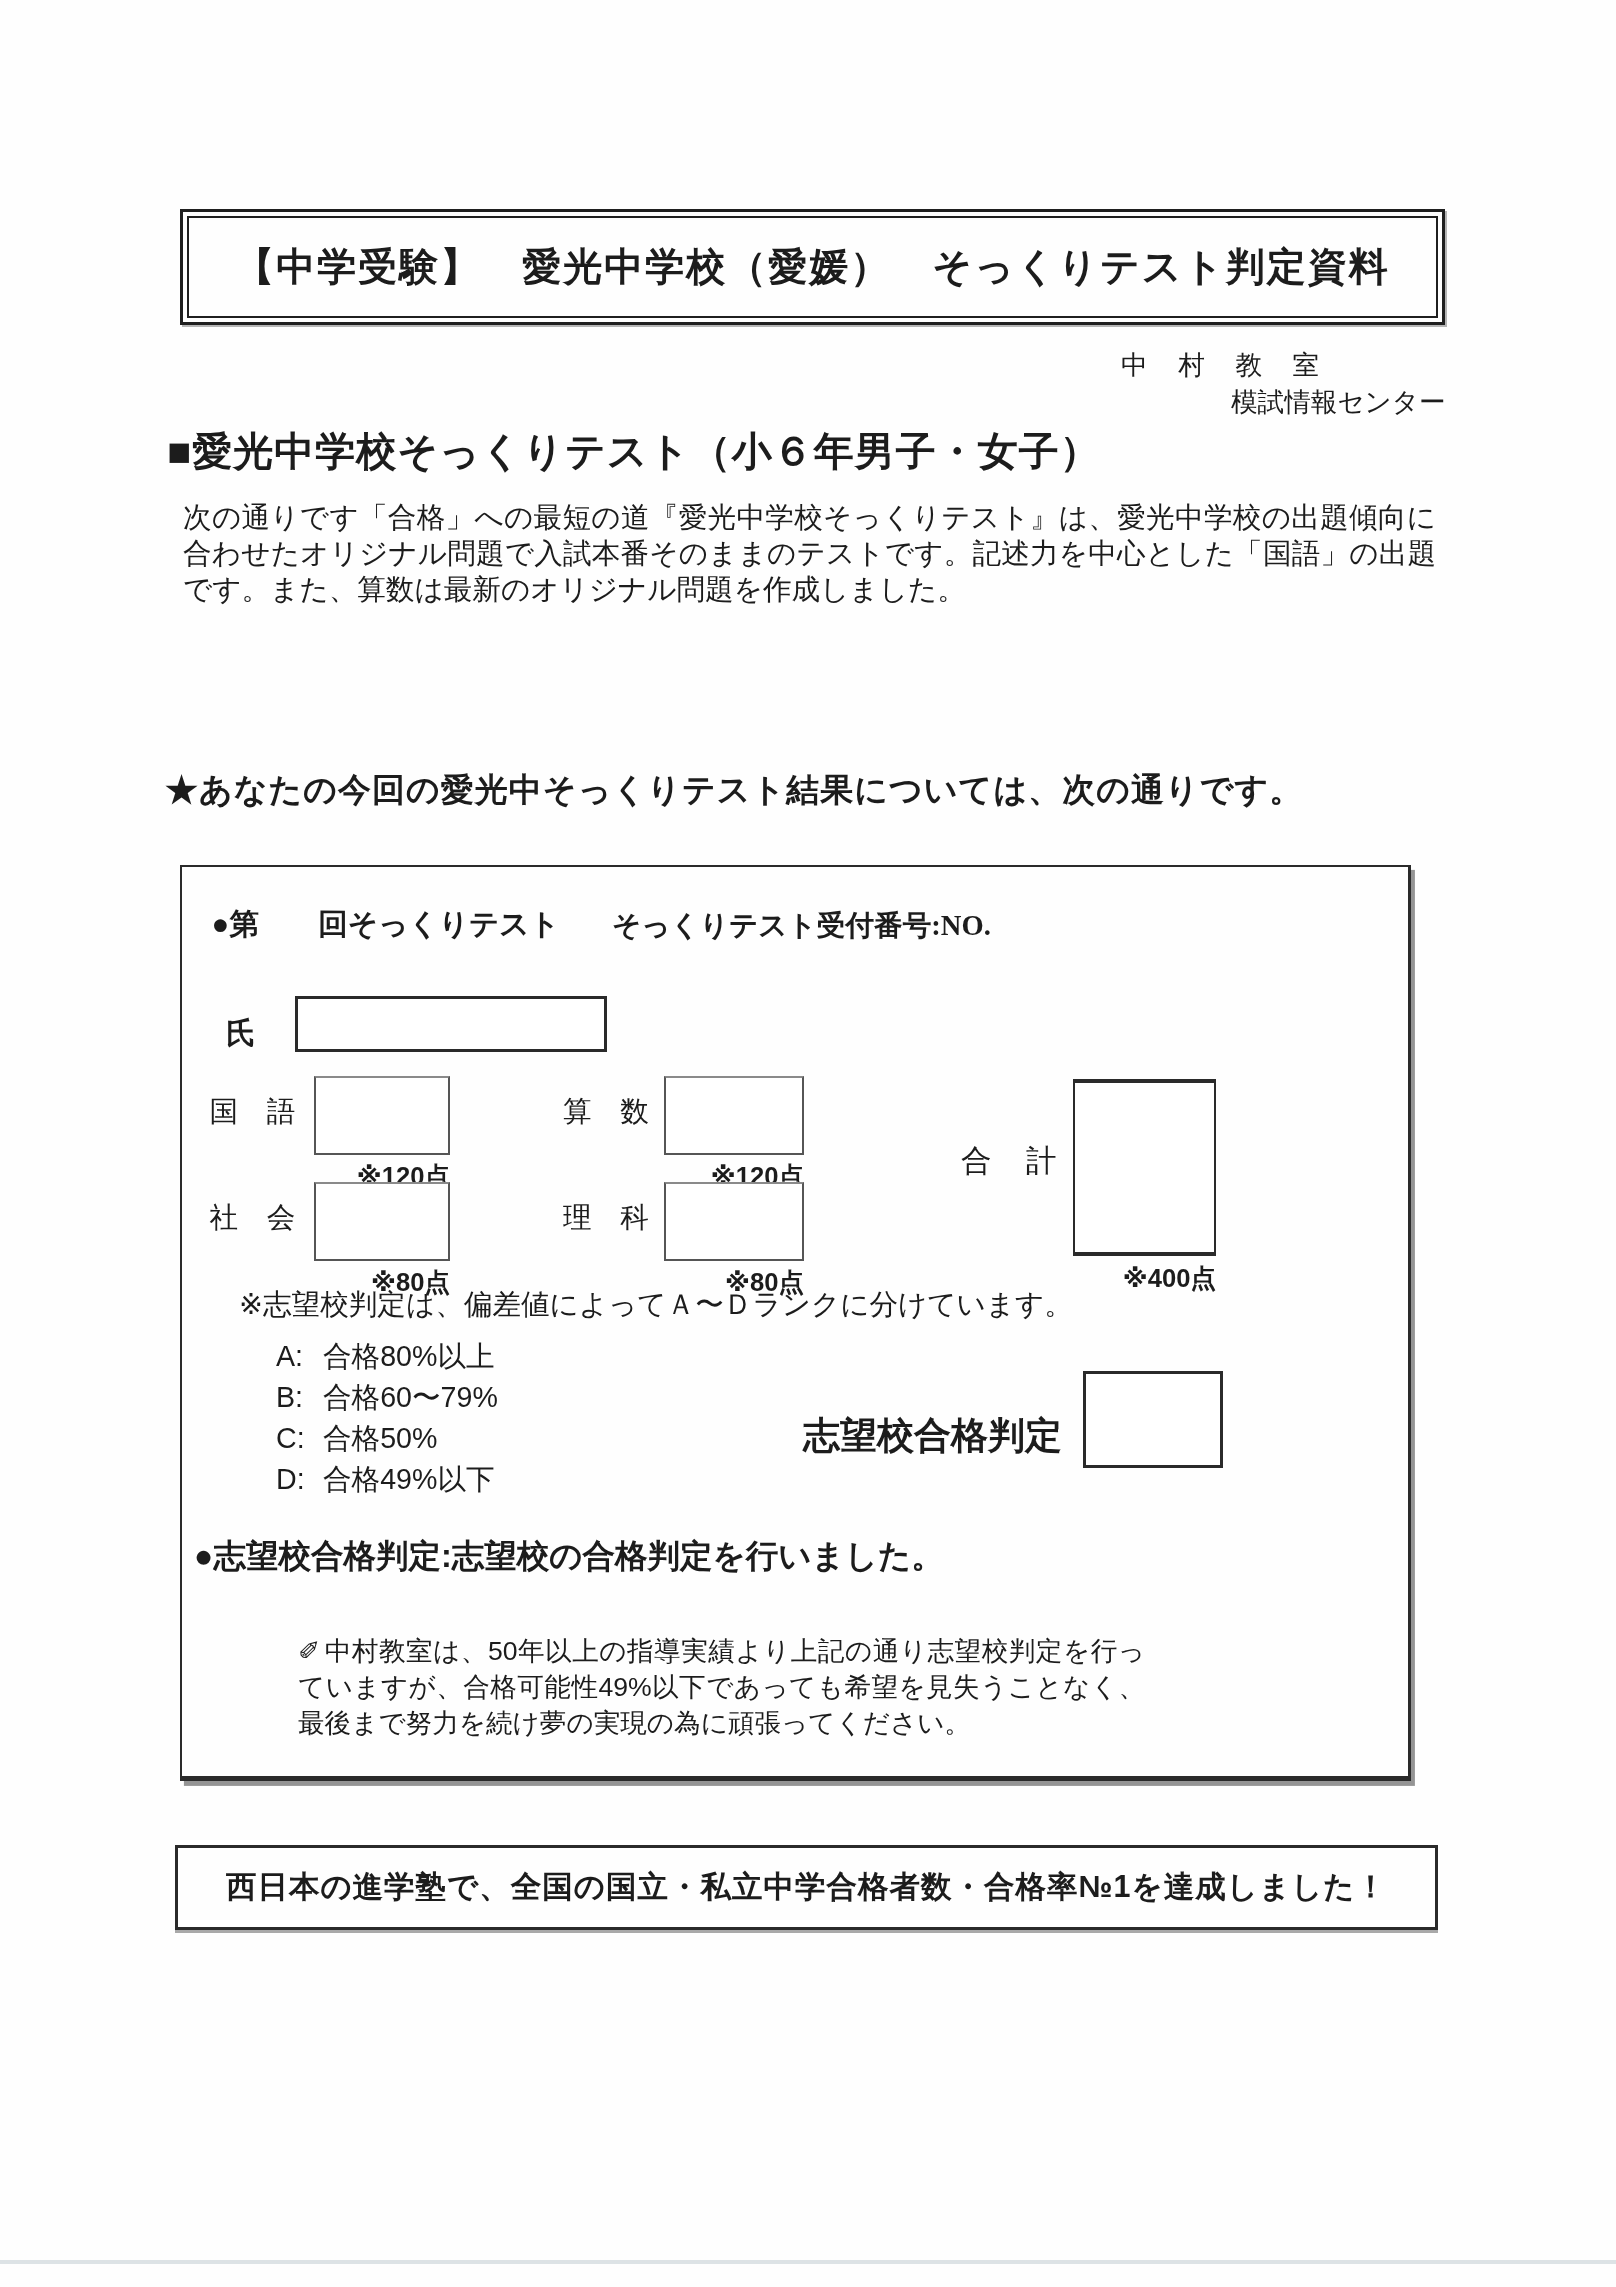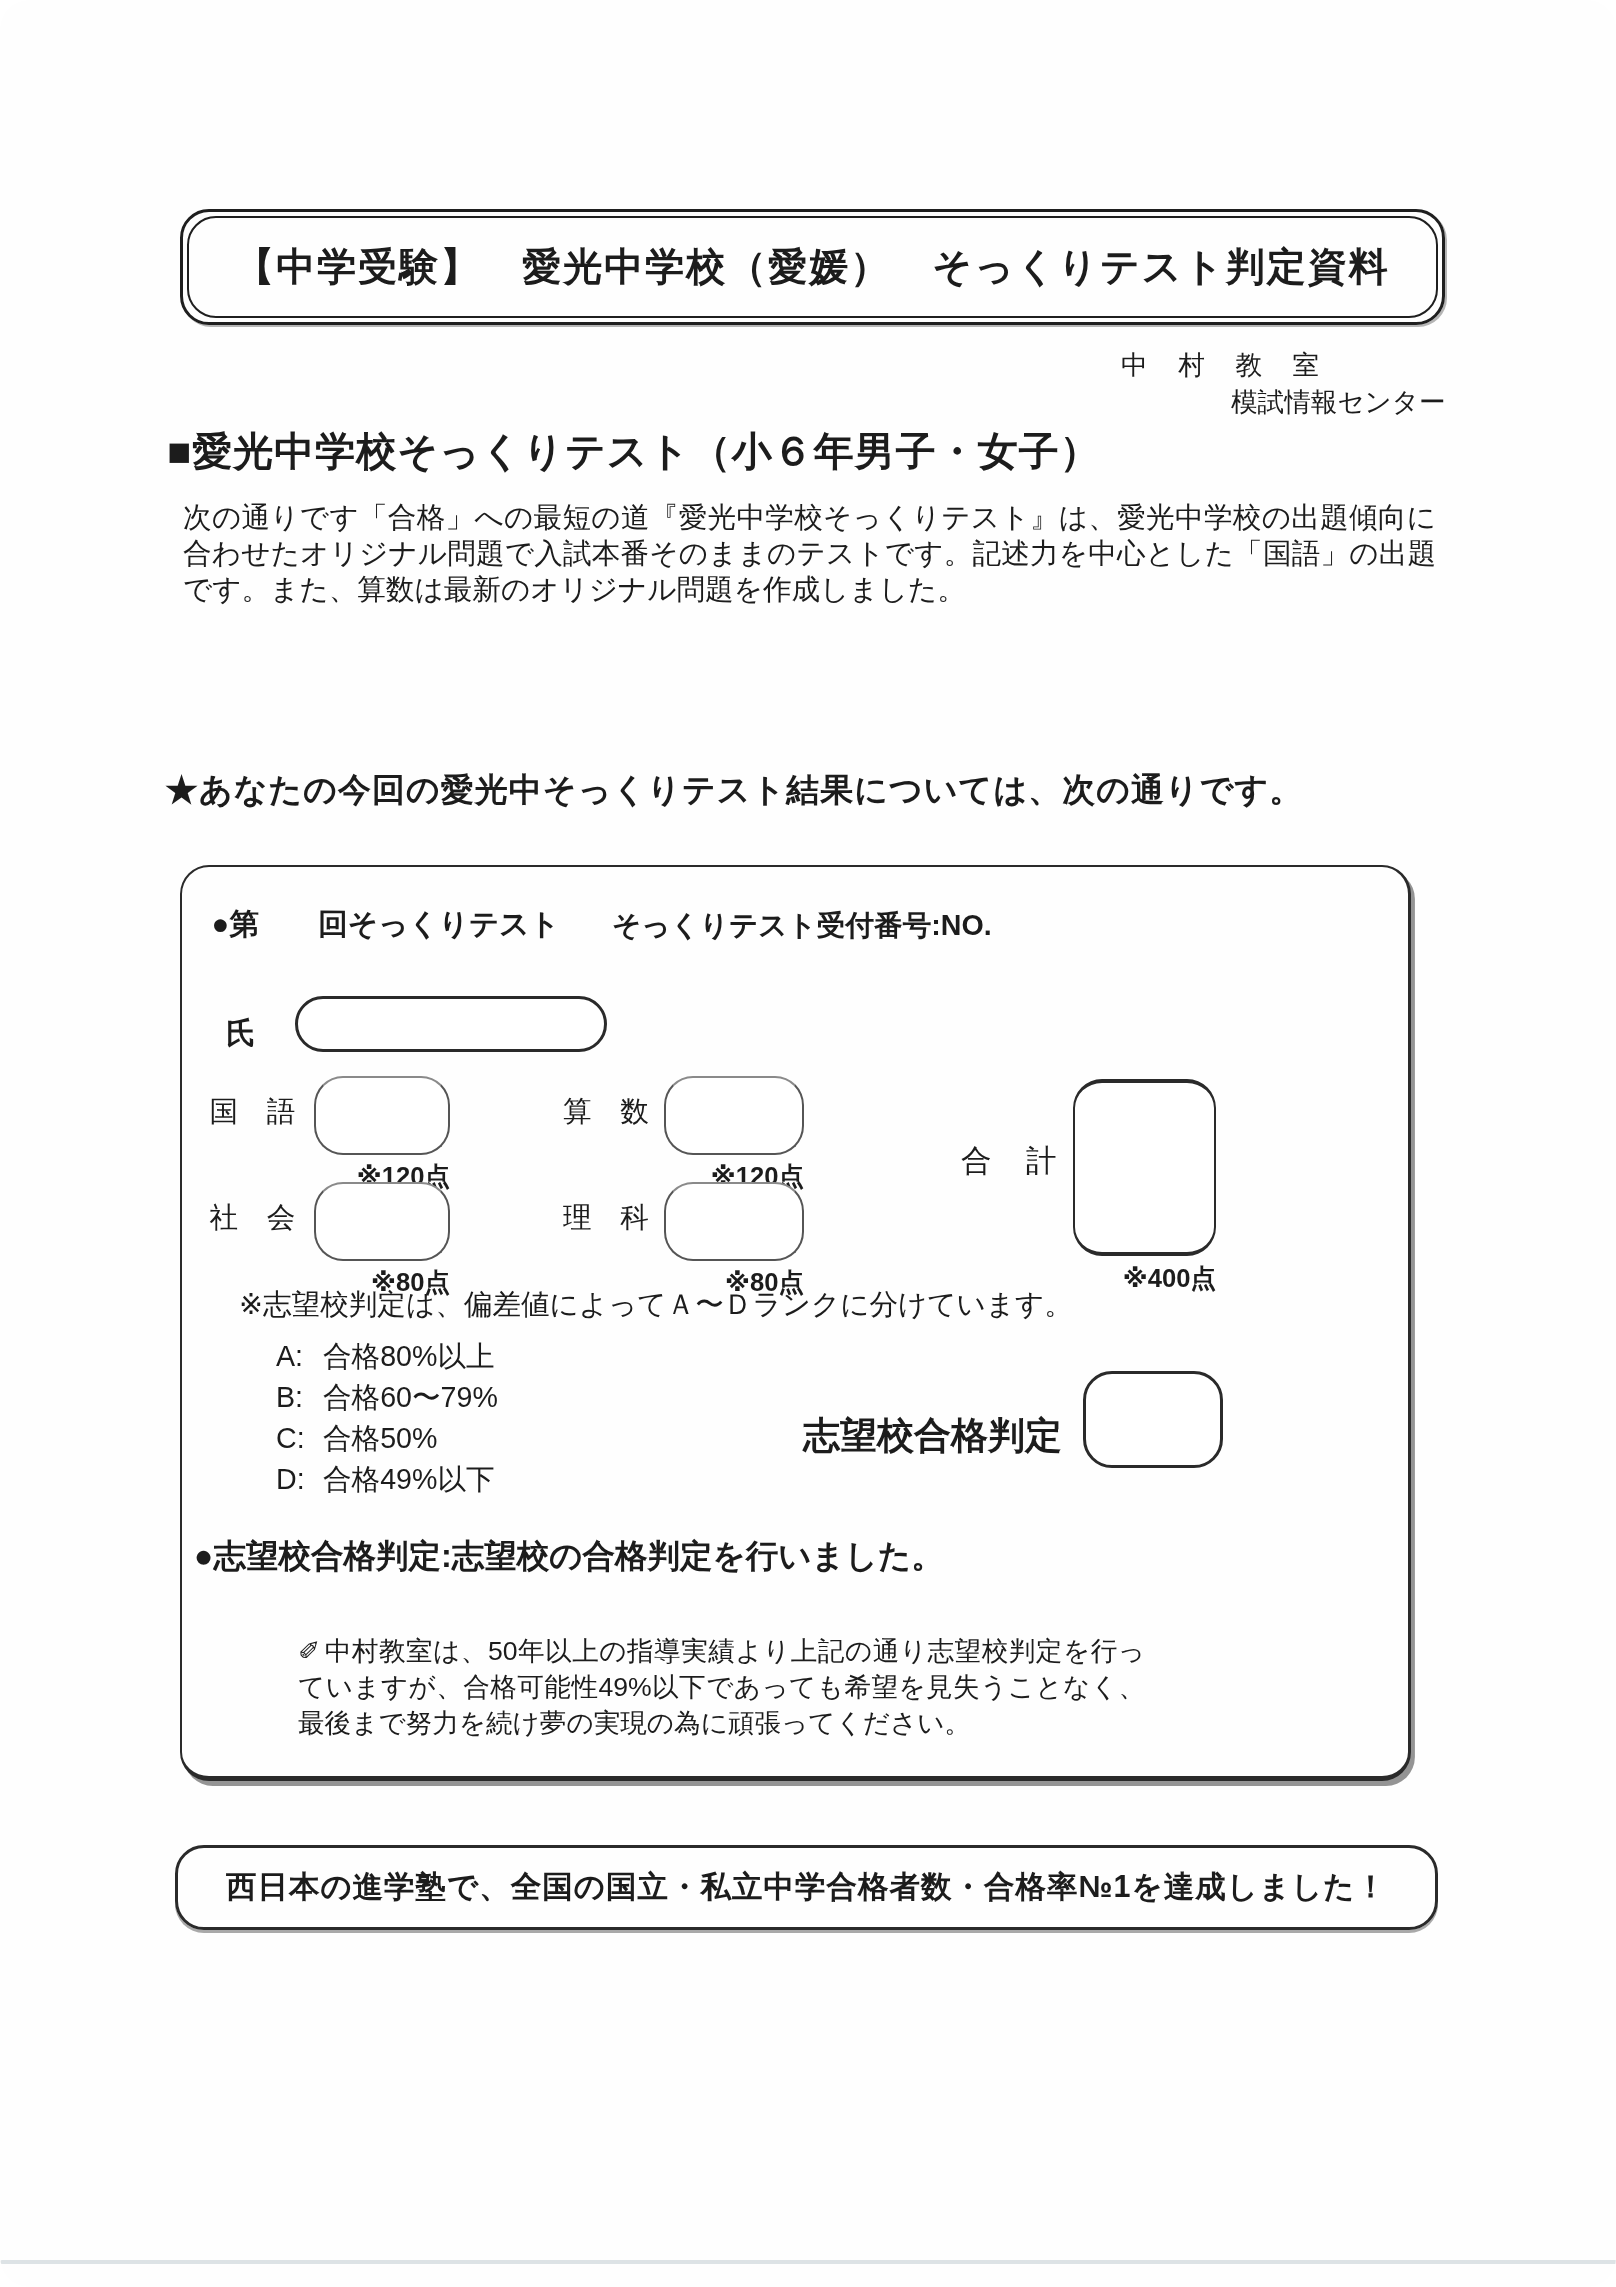--- a/index.html
+++ b/index.html
@@ -1,26 +1,26 @@
 <!DOCTYPE html>
 <html><head>
 <meta charset="utf-8">
 <style>
-  * { margin:0; padding:0; box-sizing:border-box;border-radius:29px; }
+  * { margin:0; padding:0; box-sizing:border-box; }
   html,body { background:#ffffff; }
   .page {
     position:relative;
     width:1617px; height:2287px;
     background:#fefefe;
     color:#1c1c1c;
     font-family:"Liberation Serif","DejaVu Serif",serif;
     overflow:hidden;
   }
   .serif { font-family:"Liberation Serif","DejaVu Serif",serif; }
-  .sans  { font-family:Liberation Sans, sans-serif; }
+  .sans  { font-family:Liberation Serif, serif; }
 
   
   .title-box {
     position:absolute; left:180px; top:209px; width:1265px; height:116px;
     border:3.9px solid #1f1f1f; padding:3.9px;
     box-shadow:2px 2px 0 #b5b5b5;
   }
   .title-box-inner {
     width:100%; height:100%;
     border:2px solid #1f1f1f;

